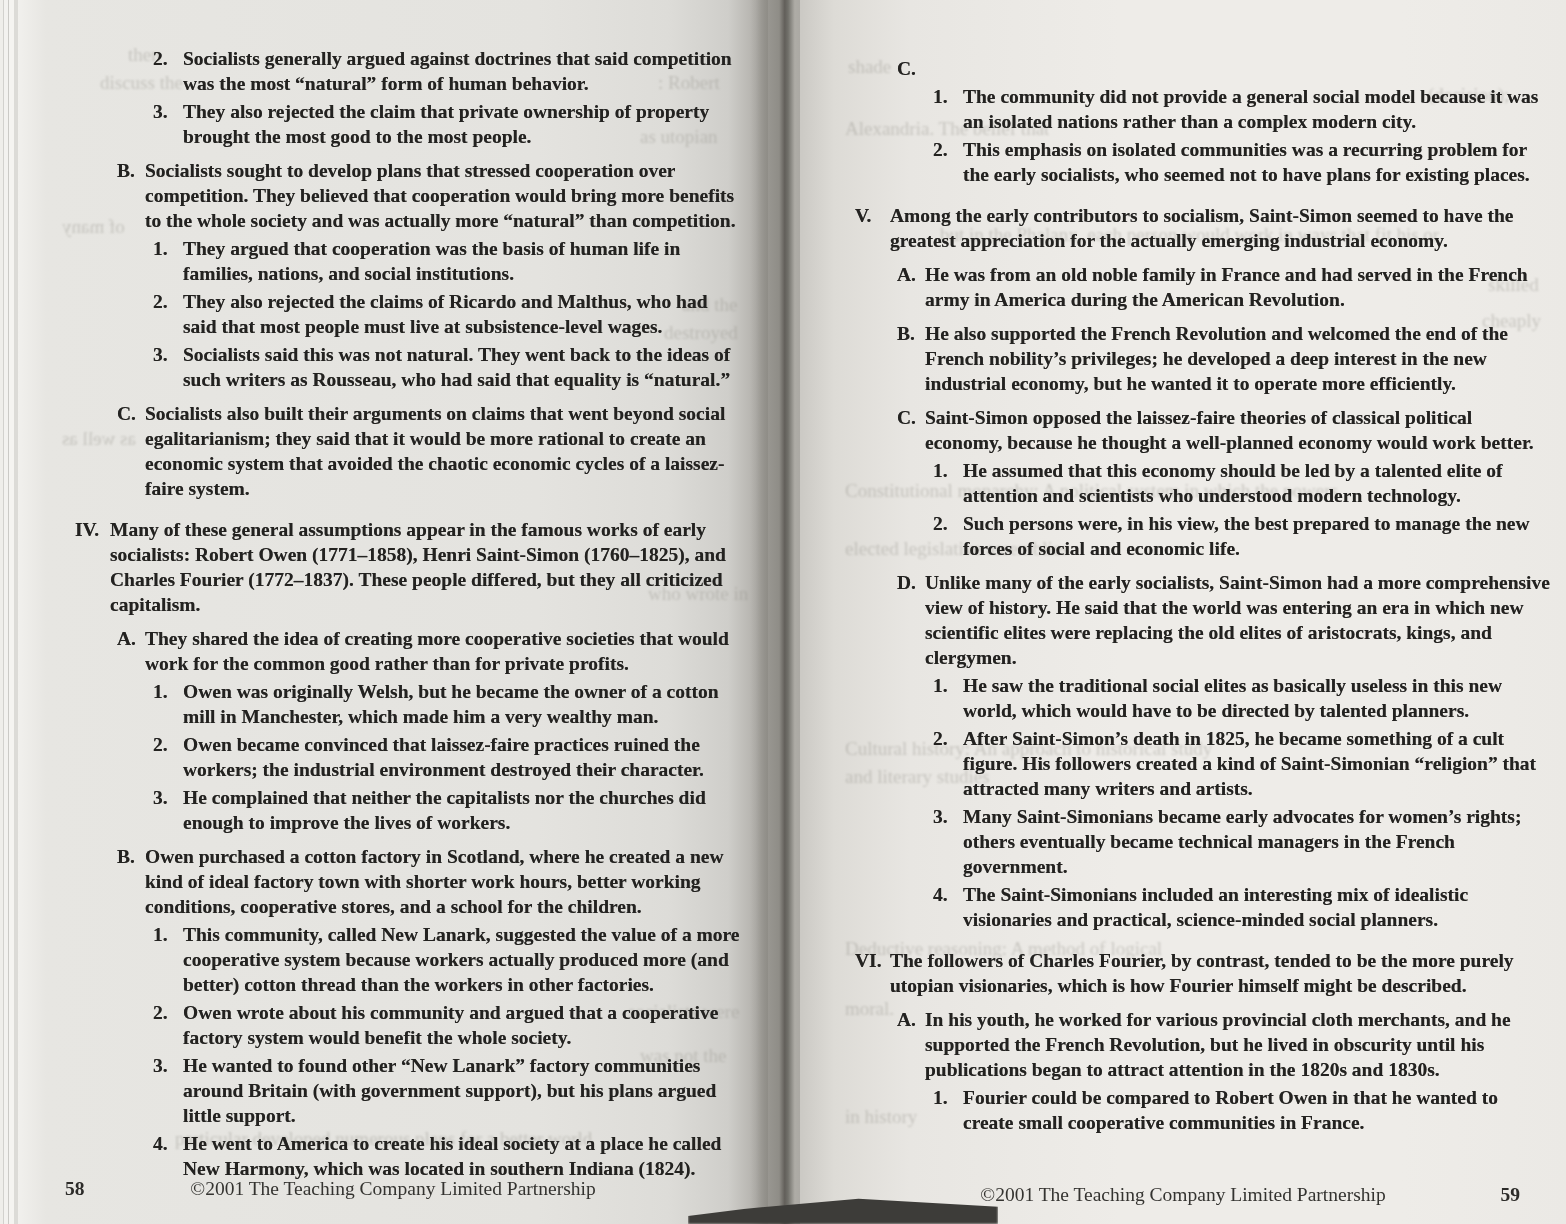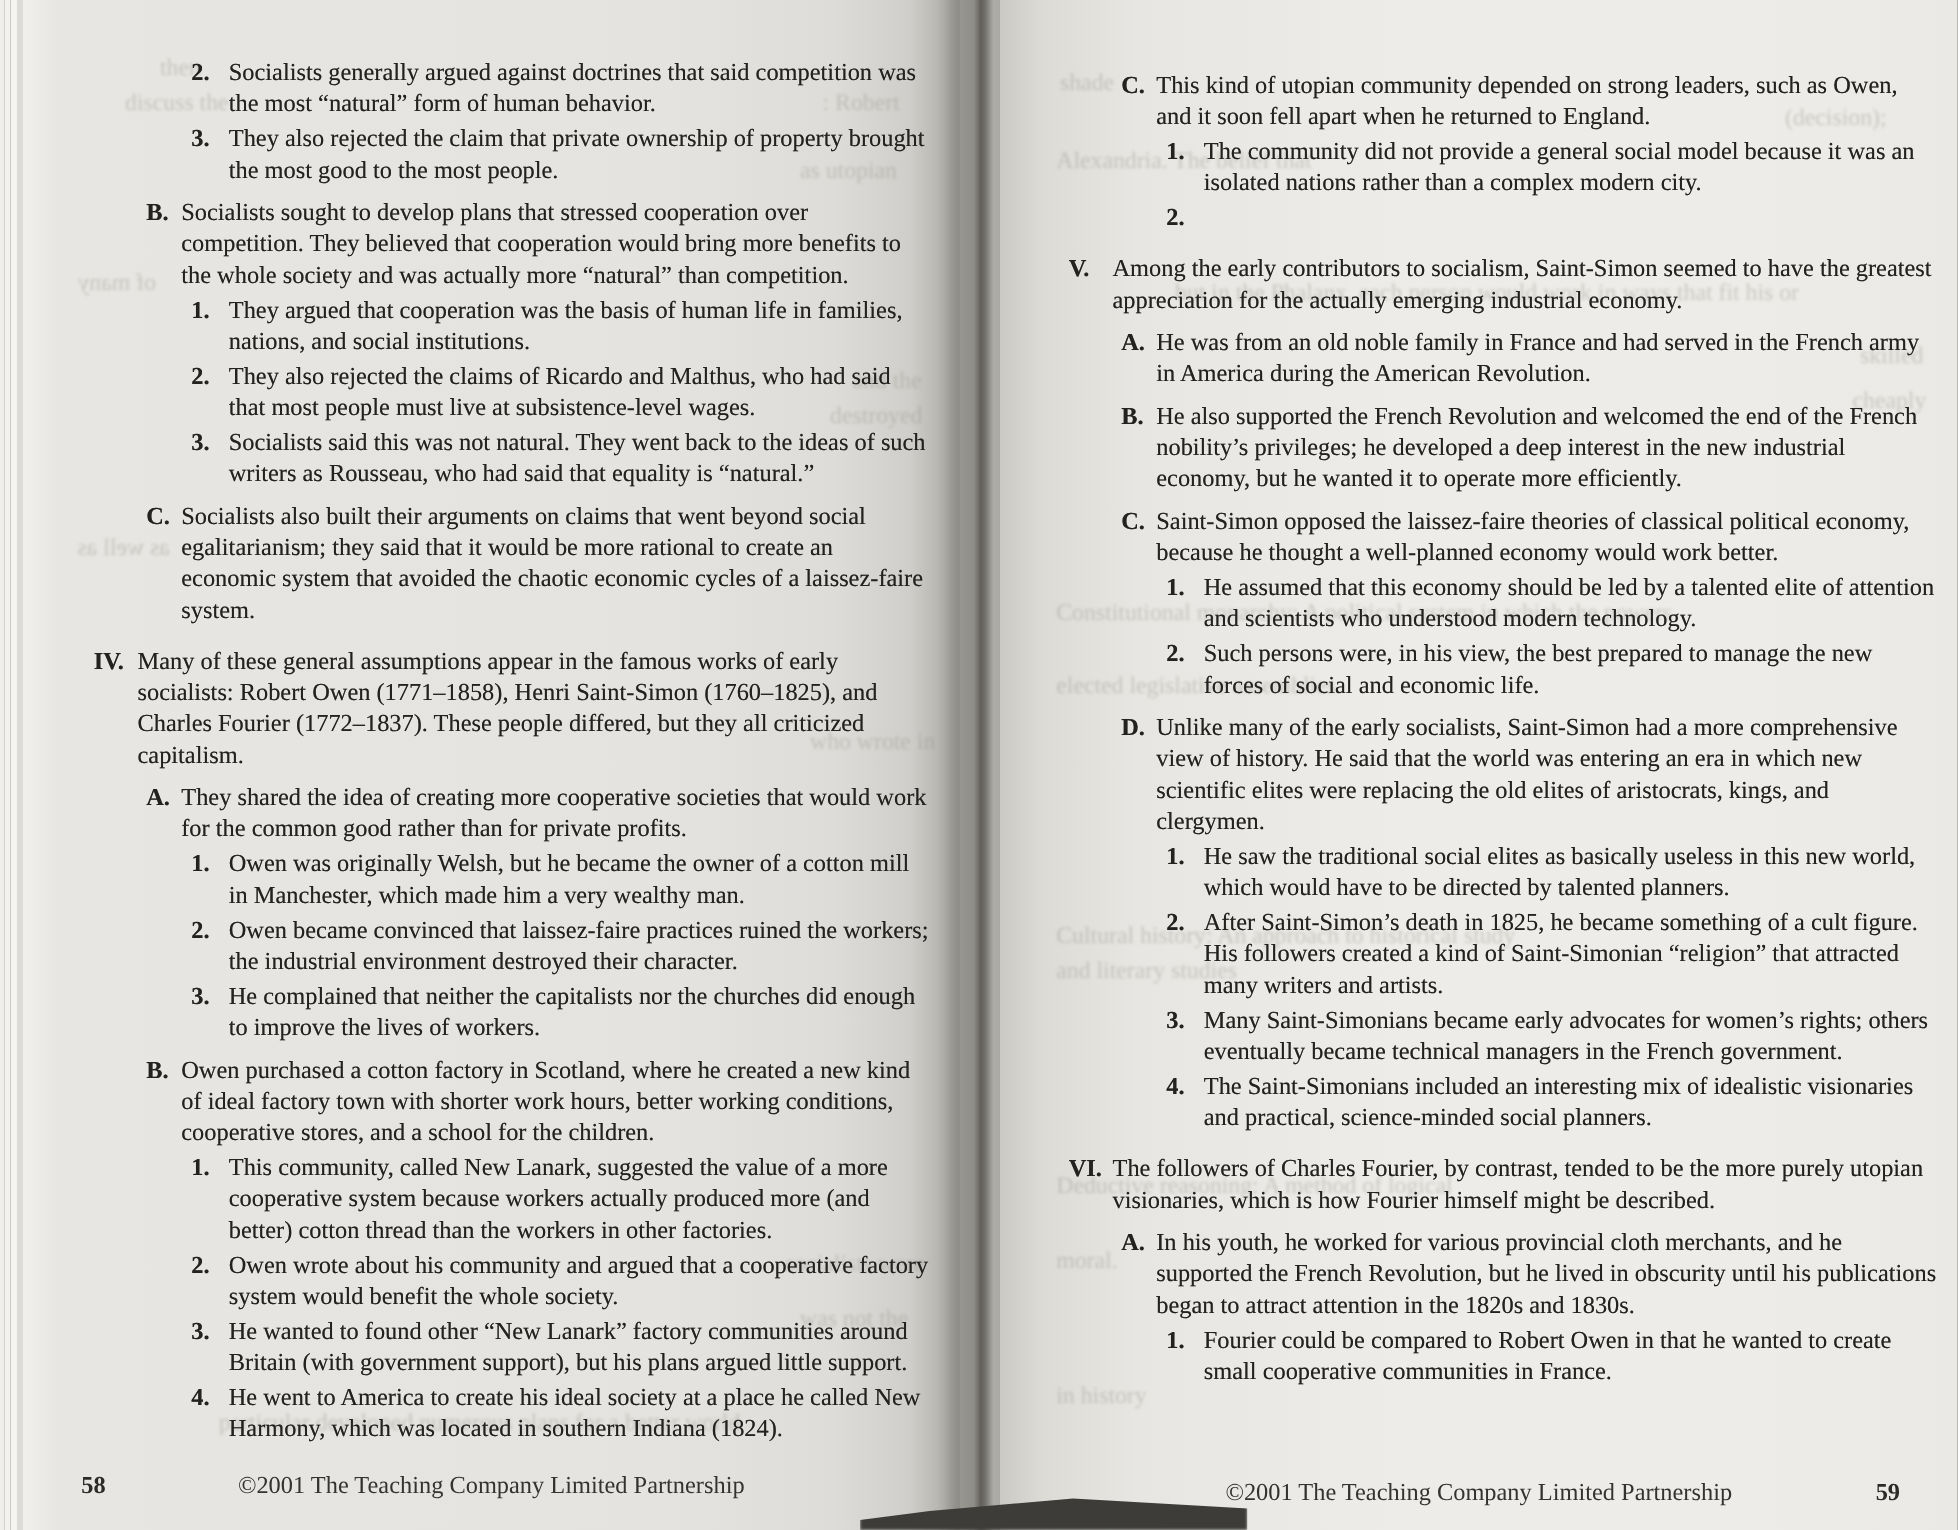--- a/index.html
+++ b/index.html
@@ -39,21 +39,21 @@
   #right-page .content{left:55px;right:16px;top:56px;}
   .item{display:flex;}
   .l1{margin-top:16px;}
   .l2{margin-top:9px;padding-left:42px;}
   .l3{margin-top:3px;padding-left:78px;}
   .content .item:first-child{margin-top:0;}
   .lbl{font-weight:bold;flex:none;}
   .l1 .lbl{width:35px;}
   .l2 .lbl{width:28px;}
   .l3 .lbl{width:30px;}
-  .txt{flex:1;}
+  .txt{flex:1;font-weight:bold;}
   
   .footer-copy{position:absolute;left:0;right:0;top:1178px;text-align:center;
     font-size:19.5px;color:#343330;}
   #right-page .footer-copy{top:1184px;}
   .page-num{position:absolute;font-size:19.5px;color:#2c2b29;font-weight:bold;}
   #left-page .page-num{left:47px;top:1178px;}
   #right-page .page-num{right:46px;top:1184px;}
   
   .ghost{position:absolute;color:#8f8d85;opacity:.38;filter:blur(1.1px);
     font-size:19px;white-space:nowrap;}
@@ -168,28 +168,28 @@
   <span class="ghost" style="left:45px;top:538px;">elected legislative assemblies</span>
   <span class="ghost" style="left:45px;top:738px;">Cultural history: An approach to historical study</span>
   <span class="ghost" style="left:45px;top:766px;">and literary studies</span>
   <span class="ghost" style="left:45px;top:938px;">Deductive reasoning: A method of logical</span>
   <span class="ghost" style="left:45px;top:998px;">moral.</span>
   <span class="ghost" style="left:45px;top:1106px;">in history</span>
 
   <div class="content">
     <div class="item l2">
         <span class="lbl">C.</span>
-        <span class="txt">This kind of utopian community depended on strong leaders, such as Owen, and it soon fell apart when he returned to England.</span>
       </div>
     <div class="item l3">
         <span class="lbl">1.</span>
         <span class="txt">The community did not provide a general social model because it was an isolated nations rather than a complex modern city.</span>
       </div>
     <div class="item l3">
         <span class="lbl">2.</span>
+        <span class="txt">This emphasis on isolated communities was a recurring problem for the early socialists, who seemed not to have plans for existing places.</span>
       </div>
     <div class="item l1">
         <span class="lbl">V.</span>
         <span class="txt">Among the early contributors to socialism, Saint-Simon seemed to have the greatest appreciation for the actually emerging industrial economy.</span>
       </div>
     <div class="item l2">
         <span class="lbl">A.</span>
         <span class="txt">He was from an old noble family in France and had served in the French army in America during the American Revolution.</span>
       </div>
     <div class="item l2">

